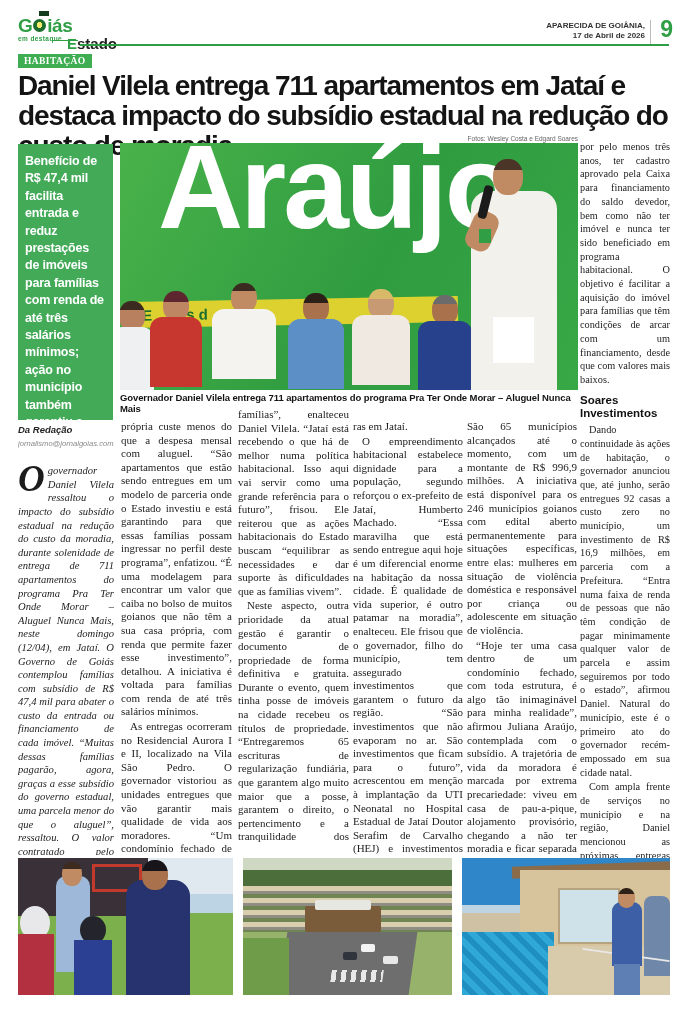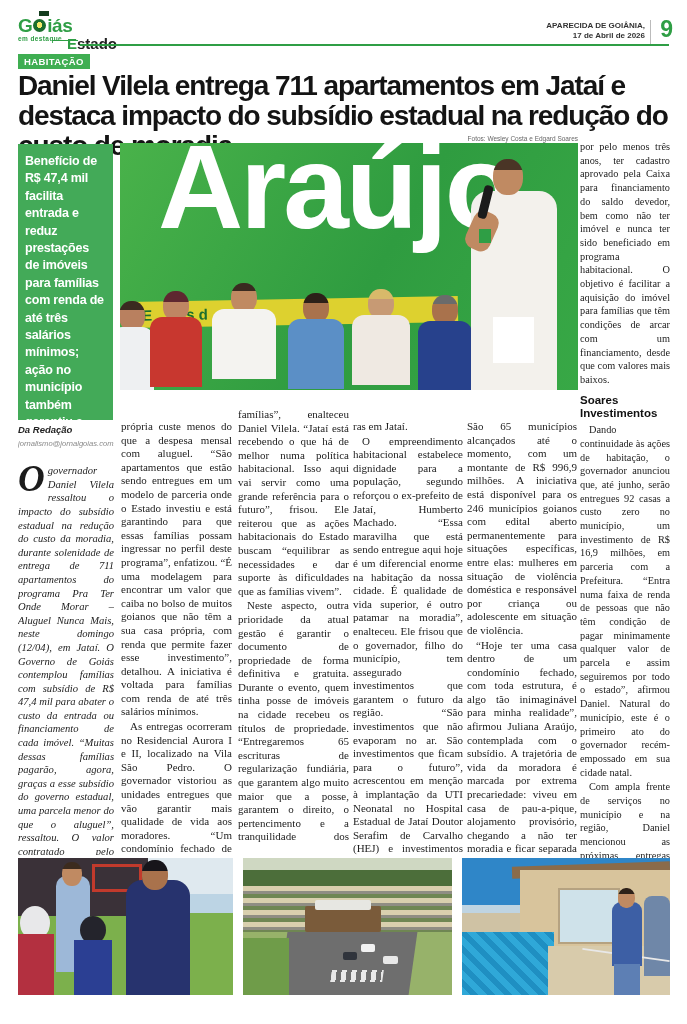--- a/index.html
+++ b/index.html
@@ -21,21 +21,21 @@
   .dateline{position:absolute;right:42px;top:21px;text-align:right;
             font-family:"Liberation Sans",sans-serif;font-weight:700;font-size:8px;
             color:#333;line-height:1.3;}
   .pagenum-divider{position:absolute;right:36px;top:20px;width:1px;height:24px;background:#bbb;}
   .page-number{position:absolute;right:14px;top:16px;font-family:"Liberation Sans",sans-serif;
                font-weight:800;font-size:23px;color:#2f9e45;}
   .green-rule{position:absolute;left:80px;top:44px;width:589px;height:2px;background:#2f9e45;}
   .logo-underline{position:absolute;left:52px;top:40px;width:26px;height:1px;background:#2f9e45;}
   
   .kicker{position:absolute;left:18px;top:54px;background:#3fae52;color:#fff;
-          font-family:Liberation Sans, sans-serif;font-weight:700;font-size:9.5px;
+          font-family:Liberation Serif, serif;font-weight:700;font-size:9.5px;
           padding:2px 6px;letter-spacing:0.4px;}
   .headline{position:absolute;left:18px;top:71px;width:655px;
             font-family:"Liberation Sans",sans-serif;font-weight:800;font-size:28px;
             letter-spacing:-1.1px;line-height:1.07;color:#141414;}
   .photo-credit{position:absolute;left:120px;top:135px;width:458px;text-align:right;
                 font-family:"Liberation Sans",sans-serif;font-size:6.5px;color:#666;}
   
   .lead-box{position:absolute;left:18px;top:144px;width:95px;height:276px;background:#43aa58;
             box-sizing:border-box;padding:9px 7px;
             font-family:"Liberation Sans",sans-serif;font-weight:700;font-size:12.5px;
@@ -187,20 +187,21 @@
 
     <div class="speaker">
       <div class="s-body"></div>
       <div class="s-head"></div>
       <div class="s-arm"></div>
       <div class="s-mic"></div>
       <div class="s-badge"></div>
     </div>
     <div class="blank-patch"></div>
   </div>
+  <div class="main-caption">Governador Daniel Vilela entrega  711 apartamentos do programa Pra Ter Onde Morar – Aluguel Nunca Mais</div>
 
   <div class="col col-1">
     <div class="byline">Da Redação</div>
     <div class="byline-email">jornalismo@jornalgoias.com.br</div>
     <p><span class="dropcap">O</span><span>governador Daniel Vilela ressaltou o impacto do subsídio estadual na redução do custo da moradia, durante solenidade de entrega de 711 apartamentos do programa Pra Ter Onde Morar – Aluguel Nunca Mais, neste domingo (12/04), em Jataí. O Governo de Goiás contemplou famílias com subsídio de R$ 47,4 mil para abater o custo da entrada ou financiamento de cada imóvel. “Muitas dessas famílias pagarão, agora, graças a esse subsídio do governo estadual, uma parcela menor do que o aluguel”, ressaltou. O valor contratado pelo Estado, nesta etapa, é de R$ 31,4 milhões. Durante o evento, também foram entregues 65 escrituras de regularização fundiária.</span></p>
 
   </div>
 
   <div class="col col-2">
     <p>própria custe menos do que a despesa mensal com aluguel. “São apartamentos que estão sendo entregues em um modelo de parceria onde o Estado investiu e está garantindo para que essas famílias possam ingressar no perfil deste programa”, enfatizou. “É uma modelagem para encontrar um valor que caiba no bolso de muitos goianos que não têm a sua casa própria, com renda que permite fazer esse investimento”, detalhou. A iniciativa é voltada para famílias com renda de até três salários mínimos.</p>

